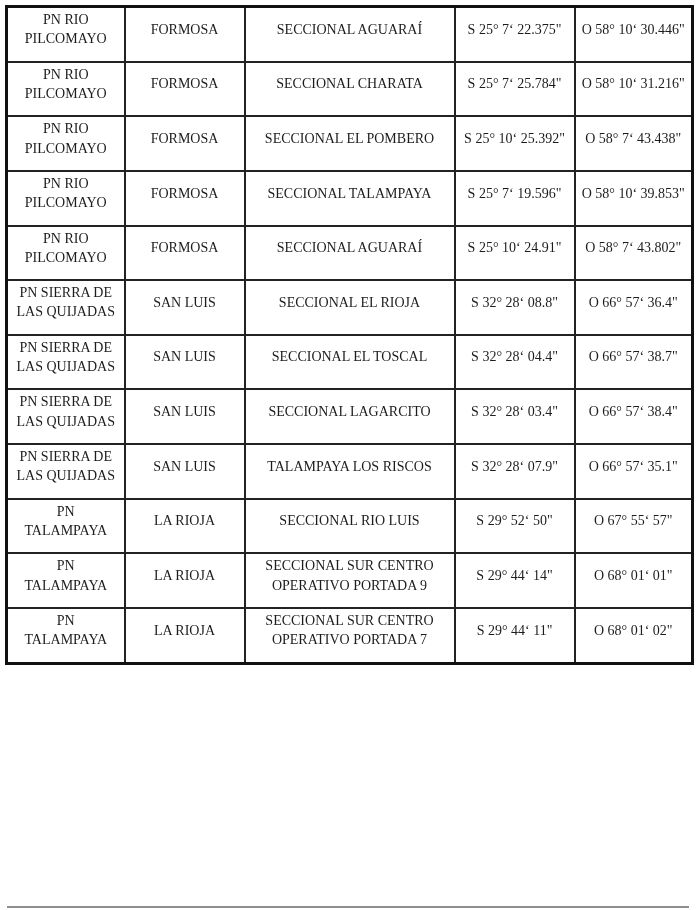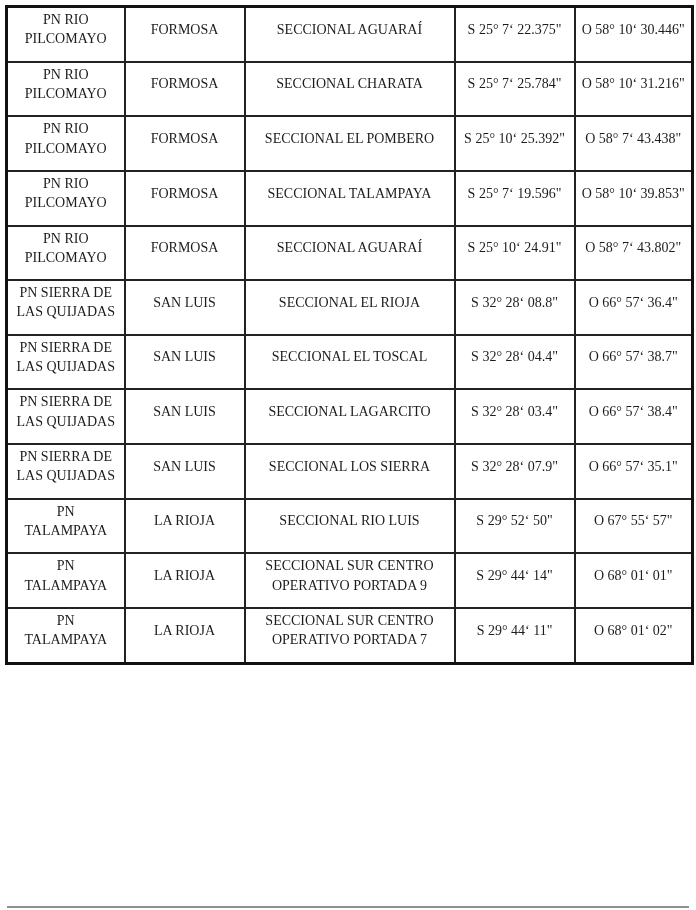--- a/index.html
+++ b/index.html
@@ -116,21 +116,21 @@
         <tr>
           <td class="col-0">PN SIERRA DE LAS QUIJADAS</td>
           <td class="col-1">SAN LUIS</td>
           <td class="col-2">SECCIONAL LAGARCITO</td>
           <td class="col-3">S 32° 28‘ 03.4"</td>
           <td class="col-4">O 66° 57‘ 38.4"</td>
         </tr>
         <tr>
           <td class="col-0">PN SIERRA DE LAS QUIJADAS</td>
           <td class="col-1">SAN LUIS</td>
-          <td class="col-2">SECCIONAL LOS SIERRA</td>
+          <td class="col-2">TALAMPAYA LOS RISCOS</td>
           <td class="col-3">S 32° 28‘ 07.9"</td>
           <td class="col-4">O 66° 57‘ 35.1"</td>
         </tr>
         <tr>
           <td class="col-0">PN TALAMPAYA</td>
           <td class="col-1">LA RIOJA</td>
           <td class="col-2">SECCIONAL RIO LUIS</td>
           <td class="col-3">S 29° 52‘ 50"</td>
           <td class="col-4">O 67° 55‘ 57"</td>
         </tr>

